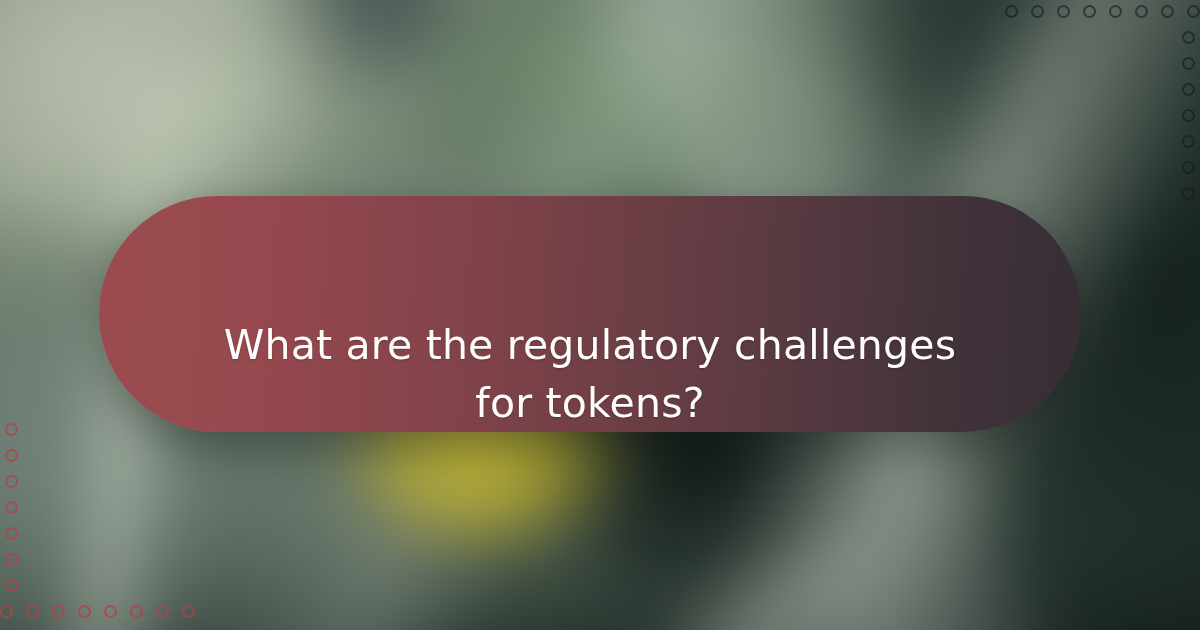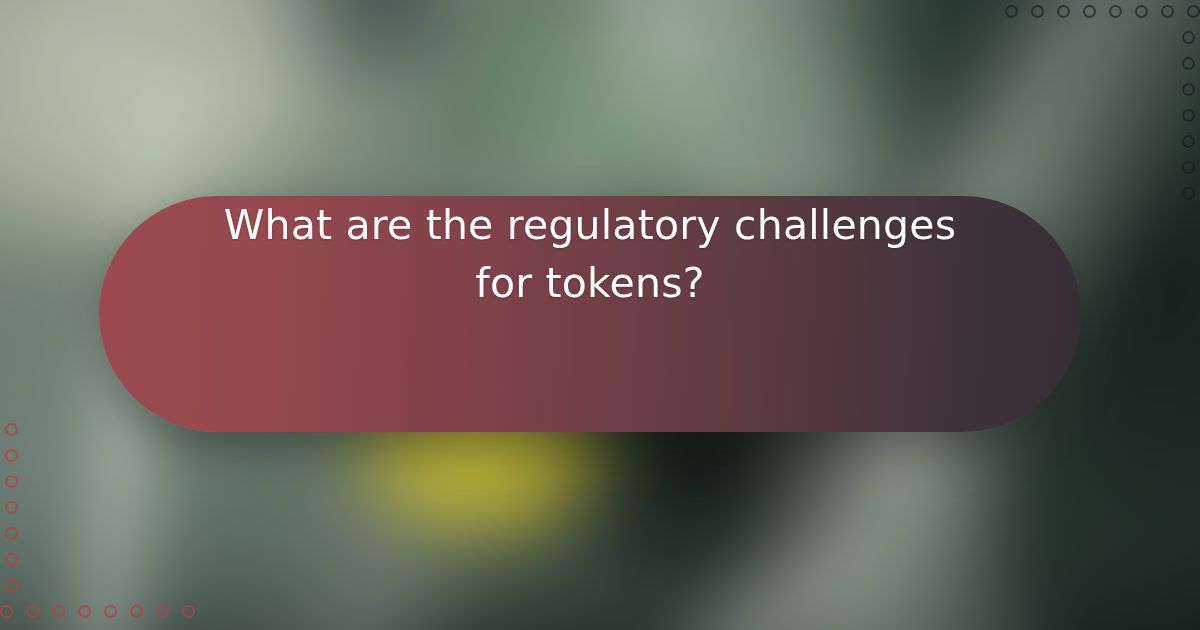--- a/index.html
+++ b/index.html
@@ -83,21 +83,21 @@
   .card {
     position: absolute;
     left: 99px;
     top: 196px;
     width: 982px;
     height: 236px;
     border-radius: 118px;
     background: linear-gradient(93deg, #9b4b50 0%, #96494e 16%, #7f4249 40%, #5d3b42 66%, #43333b 85%, #362d35 100%);
     box-shadow: 0 18px 44px rgba(10,16,14,0.38);
     display: flex;
-    align-items: flex-start;
+    align-items: flex-end;
     justify-content: center;
     box-sizing: border-box;
     padding: 0 120px;
   }
   .card-title {
     margin: 0;
     width: 100%;
     text-align: center;
     color: #fdfdfc;
     font-family: "DejaVu Sans", sans-serif;

